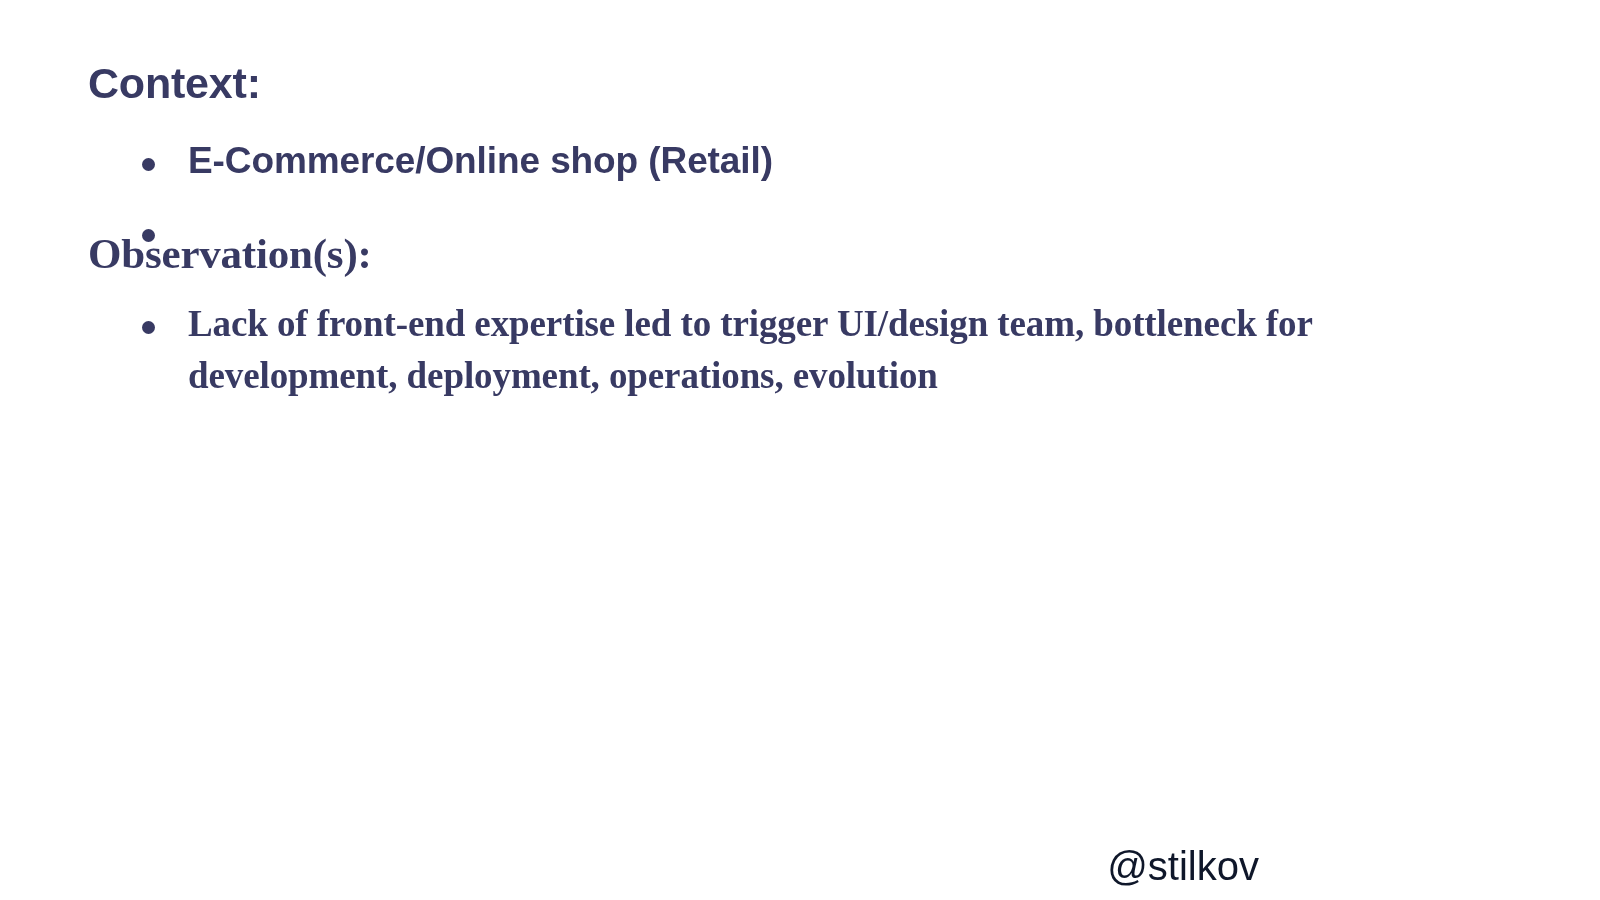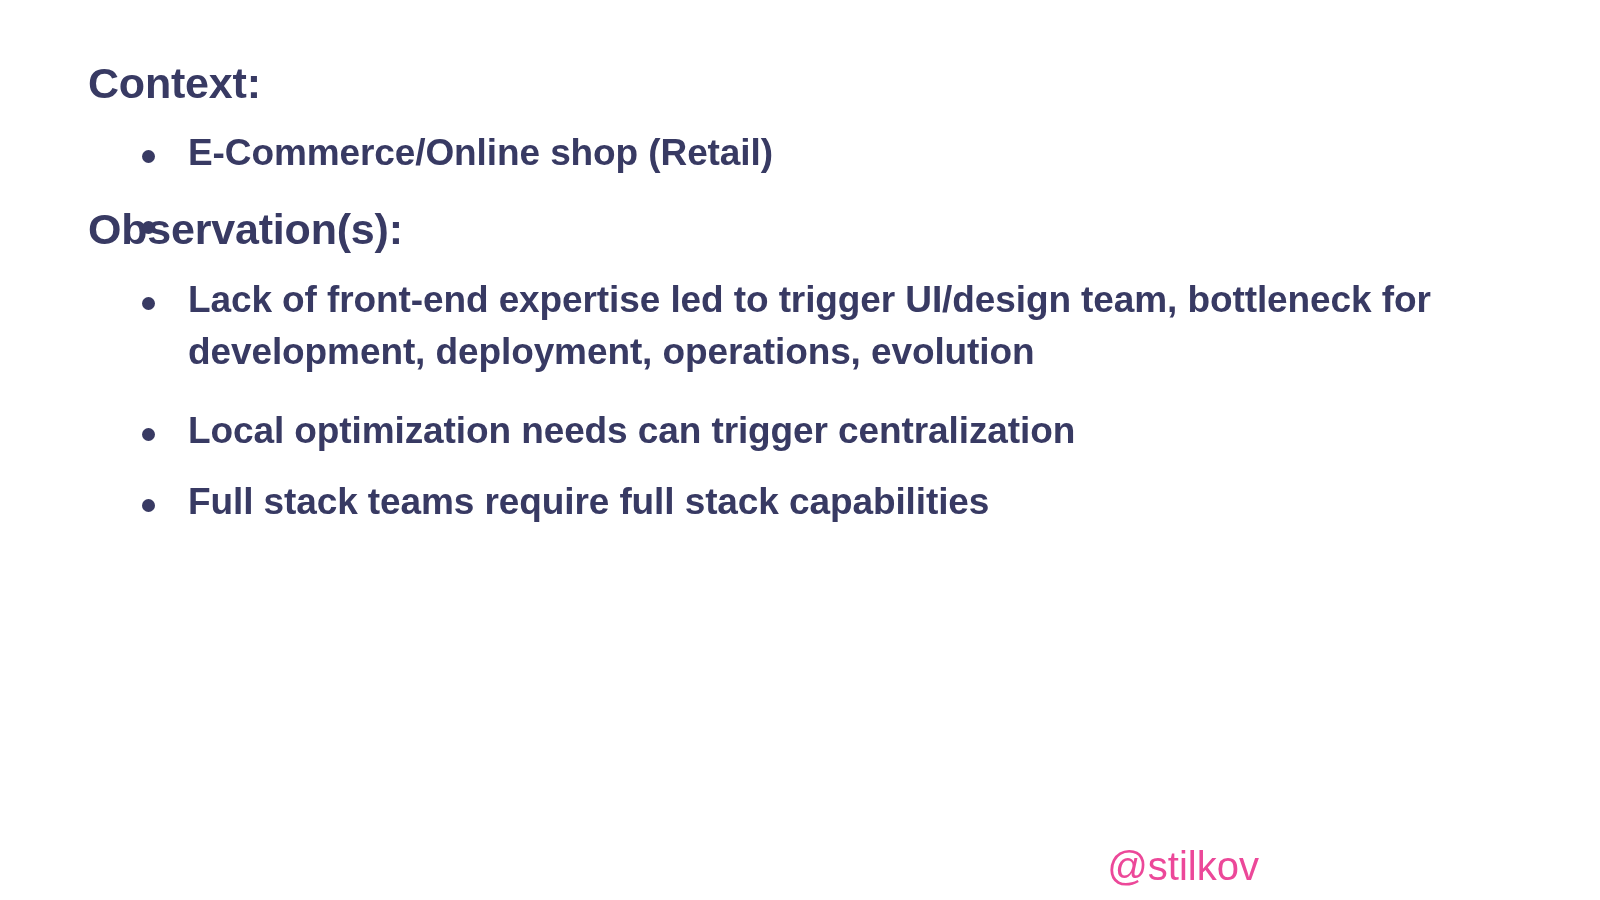--- a/index.html
+++ b/index.html
@@ -69,38 +69,38 @@
     left: 54px;
     top: 0.62em;
     width: 13px;
     height: 13px;
     border-radius: 50%;
     background: #383a63;
   }
 
   
   .sec-context          { margin-top: 0px; }
-  .sec-context .bullet-list { margin-top: 22px; }
+  .sec-context .bullet-list { margin-top: 30px; }
   .sec-context .bullet-item + .bullet-item { margin-top: 20px; }
 
-  .sec-observation      { margin-top: 30px; }
+  .sec-observation      { margin-top: 46px; font-family: Liberation Serif, serif; }
   .sec-observation .bullet-list { margin-top: 23px; }
 
   .sec-lesson           { margin-top: 28px; }
   .sec-lesson .bullet-list { margin-top: 23px; }
   .sec-lesson .bullet-item + .bullet-item { margin-top: 19px; }
 
   .watermark {
     position: absolute;
     right: 28px;
     bottom: 14px;
     font-size: 40px;
     font-weight: normal;
     letter-spacing: 0px;
-    color: #ec4899;
+    color: #0f172a;
     line-height: 1;
   }
 </style>
 </head>
 <body>
 
 <div class="slide">
   <div class="content">
 
     <div class="section sec-context">
@@ -120,28 +120,18 @@
       <h2 class="section-heading">Observation(s):</h2>
       <ul class="bullet-list">
         <li class="bullet-item">
           <span class="bullet-dot"></span>
           <span>Lack of front-end expertise led to trigger UI/design team, bottleneck for development, deployment, operations, evolution</span>
         </li>
       </ul>
     </div>
 
     <div class="section sec-lesson">
-      <ul class="bullet-list">
-        <li class="bullet-item">
-          <span class="bullet-dot"></span>
-          <span>Local optimization needs can trigger centralization</span>
-        </li>
-        <li class="bullet-item">
-          <span class="bullet-dot"></span>
-          <span>Full stack teams require full stack capabilities</span>
-        </li>
-      </ul>
     </div>
 
   </div>
 
   <div class="watermark">@stilkov</div>
 </div>
 
 </body></html>

